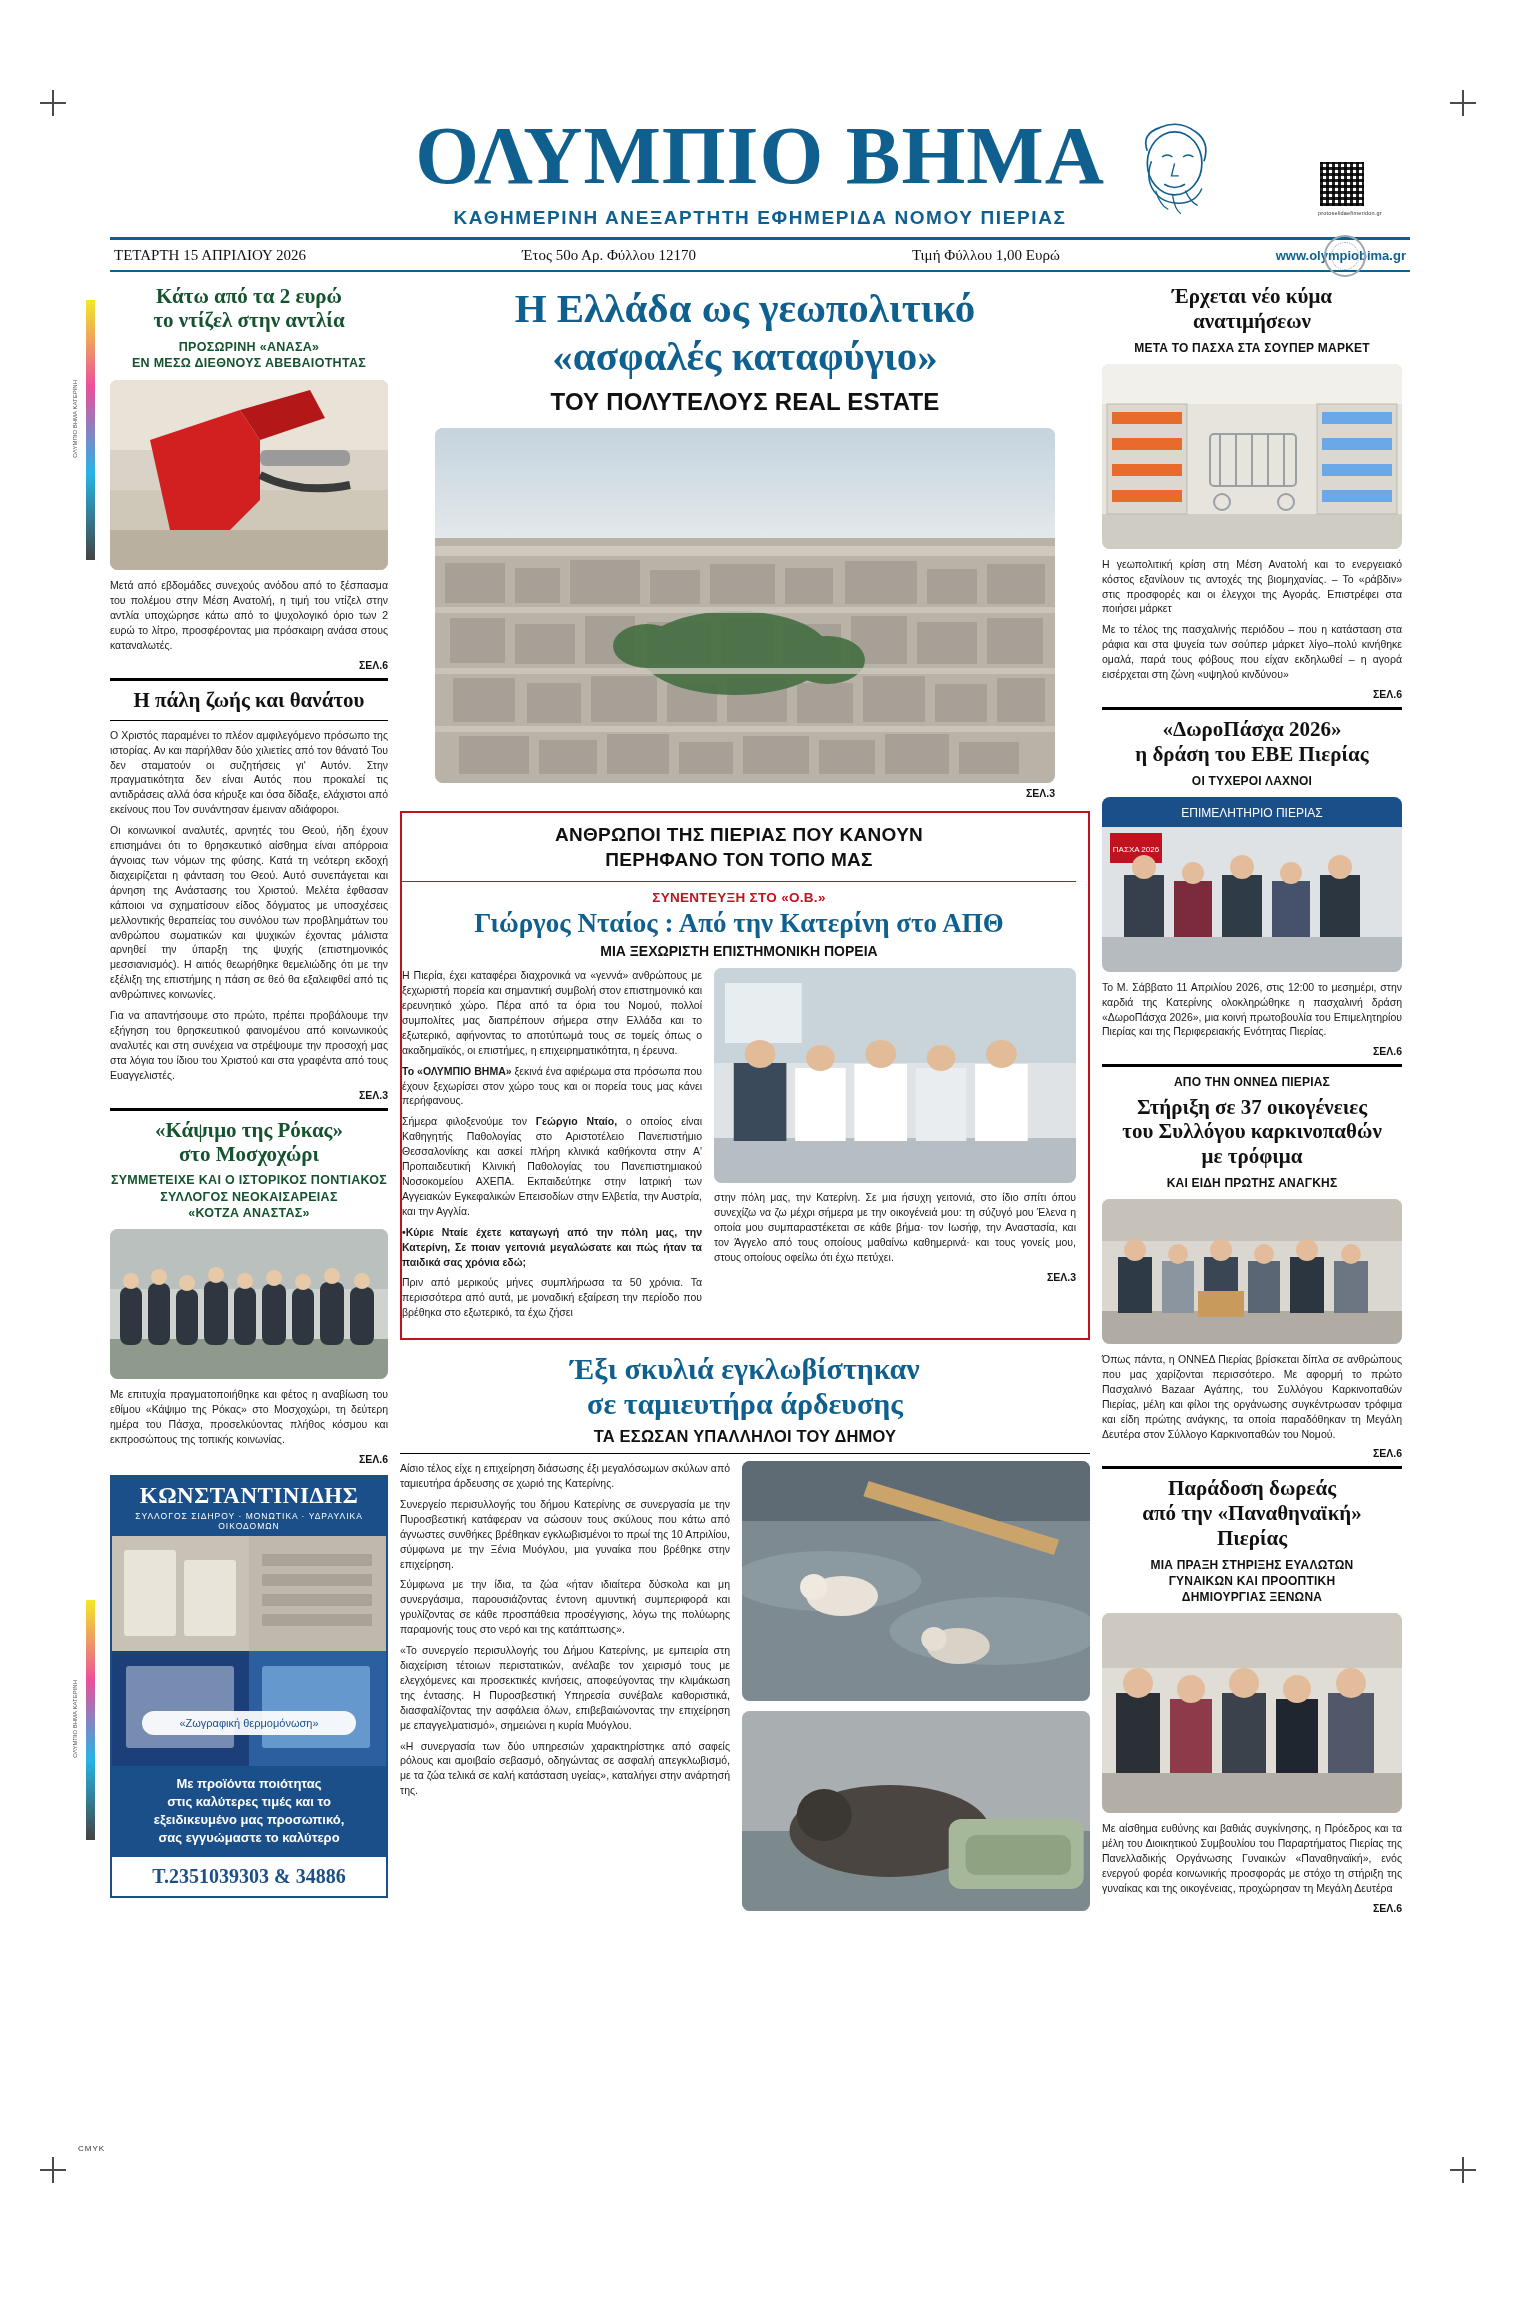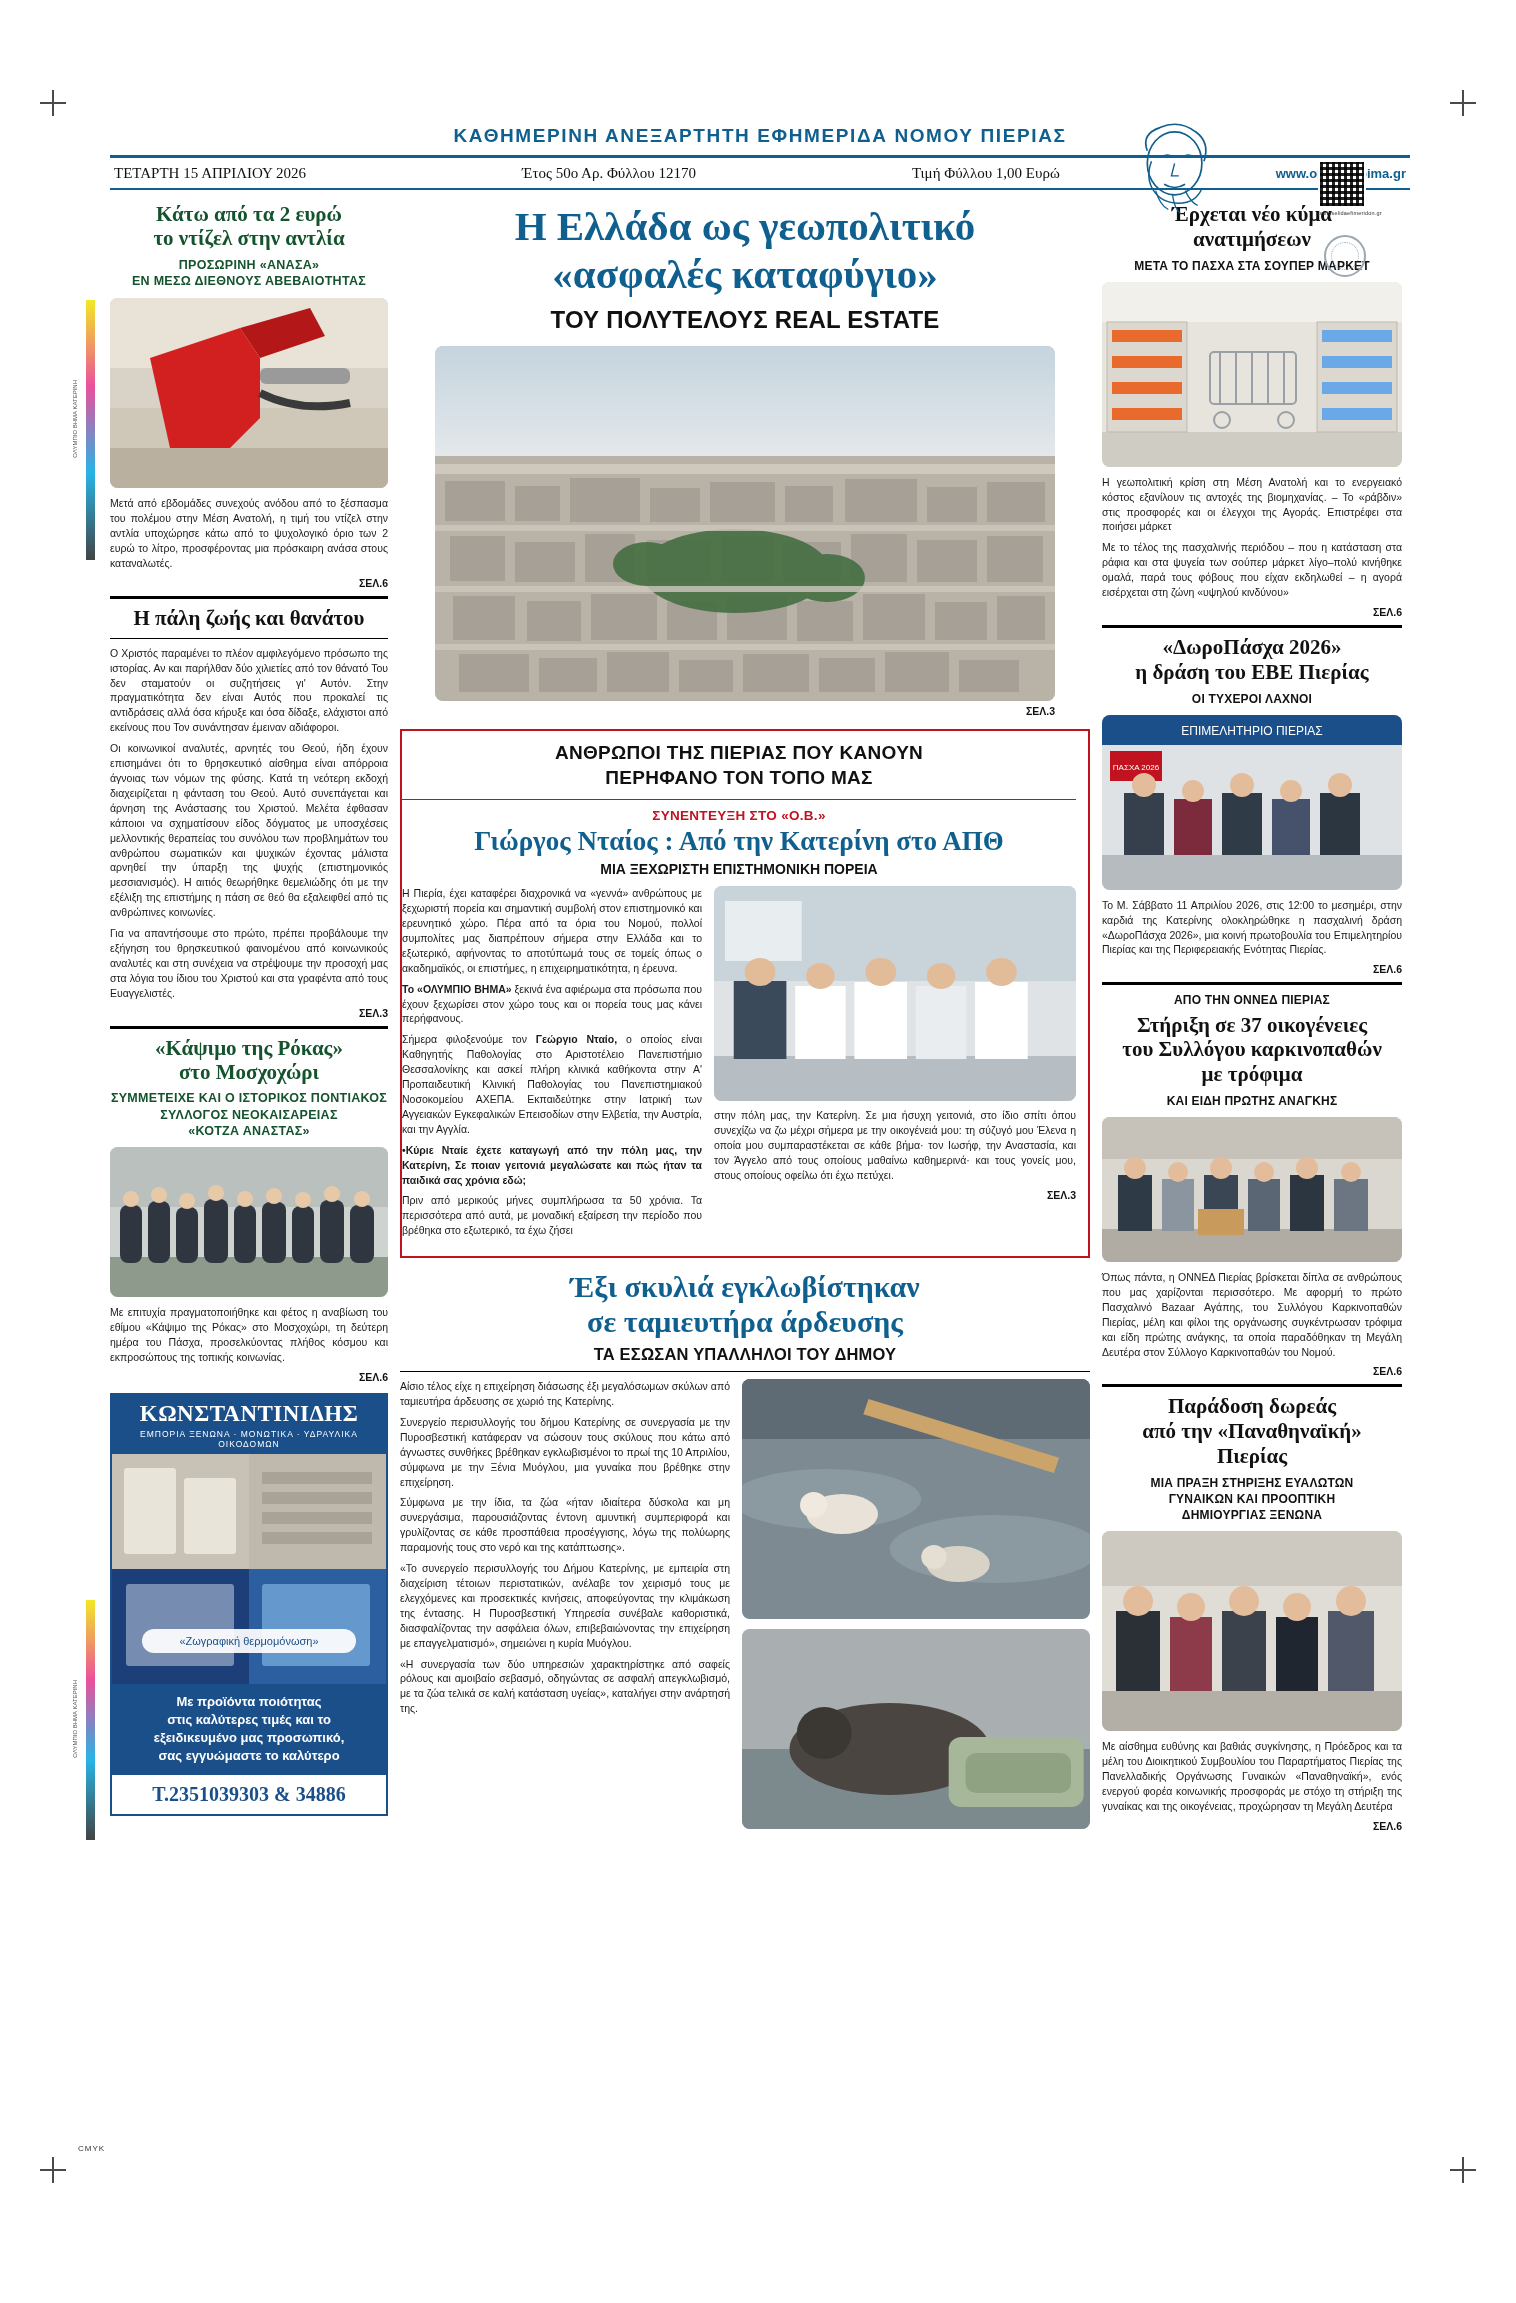--- a/index.html
+++ b/index.html
@@ -299,20 +299,21 @@
           <path d="M42 66 q10 6 20 0" fill="none" stroke="#0f5f8f" stroke-width="1.5"></path>
           <path d="M34 72 q4 14 12 18 M50 76 q2 14 8 18 M62 72 q6 12 12 14" fill="none" stroke="#0f5f8f" stroke-width="1.2"></path>
         </svg>
       </div>
 
       <div class="qr">
         <div class="qrbox"></div>
         <div class="qrcap">protoselidaefimeridon.gr</div>
       </div>
 
+      <h1>ΟΛΥΜΠΙΟ ΒΗΜΑ</h1>
       <div class="sub">ΚΑΘΗΜΕΡΙΝΗ ΑΝΕΞΑΡΤΗΤΗ ΕΦΗΜΕΡΙΔΑ ΝΟΜΟΥ ΠΙΕΡΙΑΣ</div>
       <div class="rule-blue"></div>
 
       <div class="infobar">
         <span>ΤΕΤΑΡΤΗ 15 ΑΠΡΙΛΙΟΥ 2026</span>
         <span>Έτος 50ο Αρ. Φύλλου 12170</span>
         <span>Τιμή Φύλλου 1,00 Ευρώ</span>
         <span class="site">www.olympiobima.gr</span>
       </div>
       <div class="rule-blue2"></div>
@@ -405,21 +406,21 @@
           </div>
           <div class="body-txt" style="margin-top:8px">
             <p>Με επιτυχία πραγματοποιήθηκε και φέτος η αναβίωση του εθίμου «Κάψιμο της Ρόκας» στο Μοσχοχώρι, τη δεύτερη ημέρα του Πάσχα, προσελκύοντας πλήθος κόσμου και εκπροσώπους της τοπικής κοινωνίας.</p>
           </div>
           <div class="sel">ΣΕΛ.6</div>
         </div>
 
         <div class="ad">
           <div class="ad-head">
             <div class="n">ΚΩΝΣΤΑΝΤΙΝΙΔΗΣ</div>
-            <div class="d">ΕΜΠΟΡΙΑ ΞΕΝΩΝΑ · ΜΟΝΩΤΙΚΑ · ΥΔΡΑΥΛΙΚΑ ΟΙΚΟΔΟΜΩΝ</div>
+            <div class="d">ΣΥΛΛΟΓΟΣ ΣΙΔΗΡΟΥ · ΜΟΝΩΤΙΚΑ · ΥΔΡΑΥΛΙΚΑ ΟΙΚΟΔΟΜΩΝ</div>
           </div>
           <div class="ad-body">
             <svg viewBox="0 0 274 230" preserveAspectRatio="none" style="width:100%;height:230px;display:block">
               <rect width="274" height="230" fill="#d8d3c9"></rect>
               <rect x="0" y="0" width="137" height="115" fill="#c8c2b6"></rect>
               <rect x="137" y="0" width="137" height="115" fill="#bfb9ad"></rect>
               <rect x="0" y="115" width="137" height="115" fill="#1c3f7a"></rect>
               <rect x="137" y="115" width="137" height="115" fill="#2b5fa0"></rect>
               <g stroke="#8d8madd" opacity=".25"></g>
               <g fill="#e9e4da">

